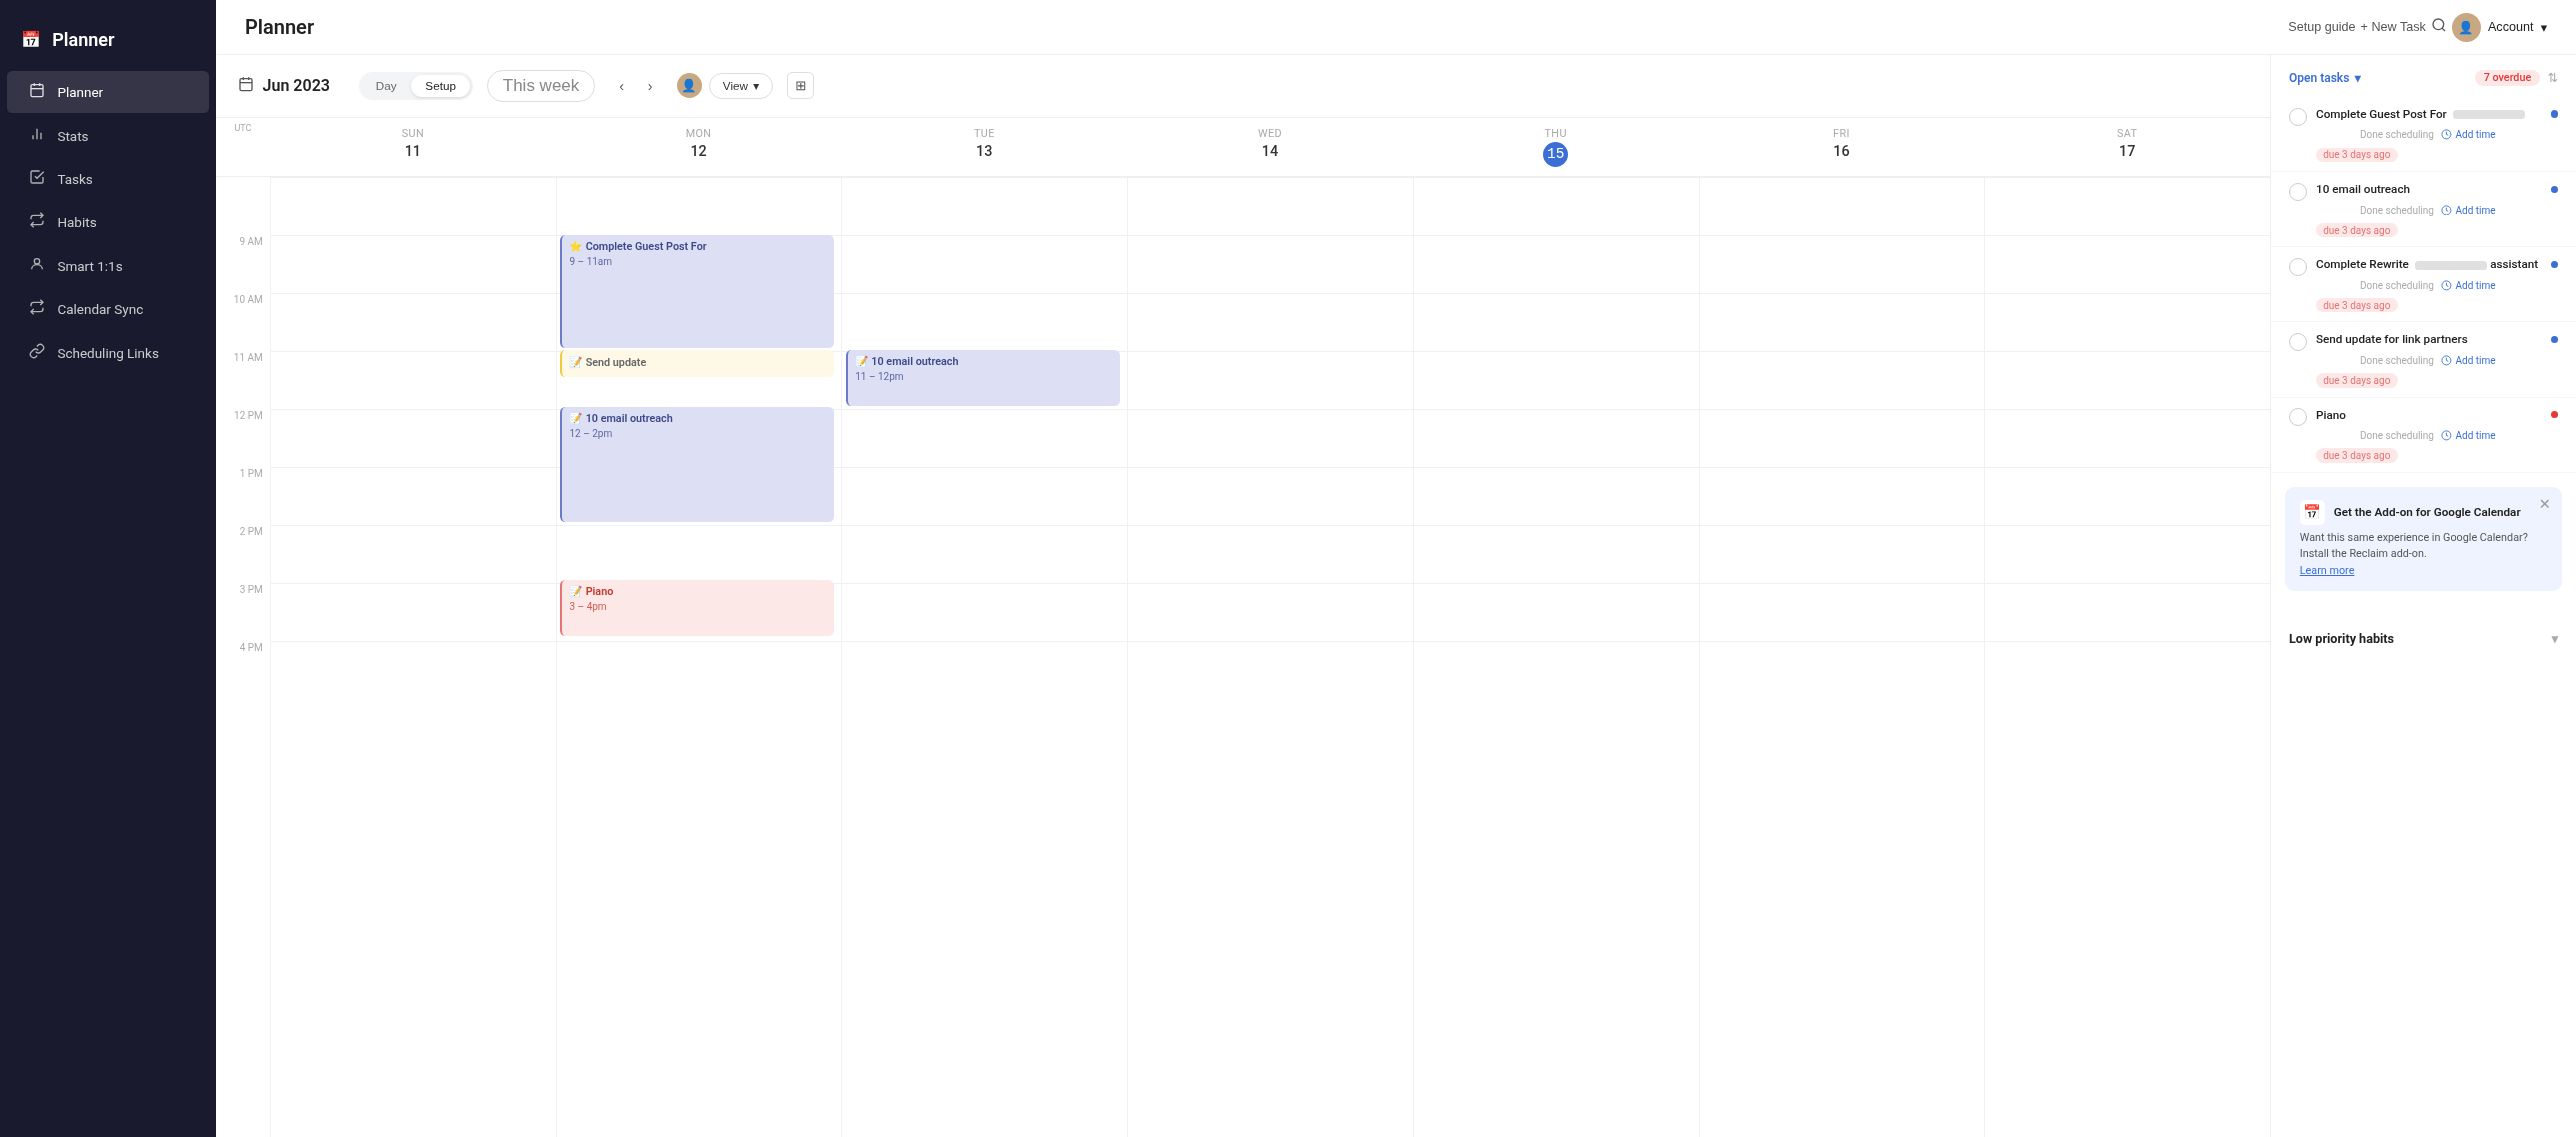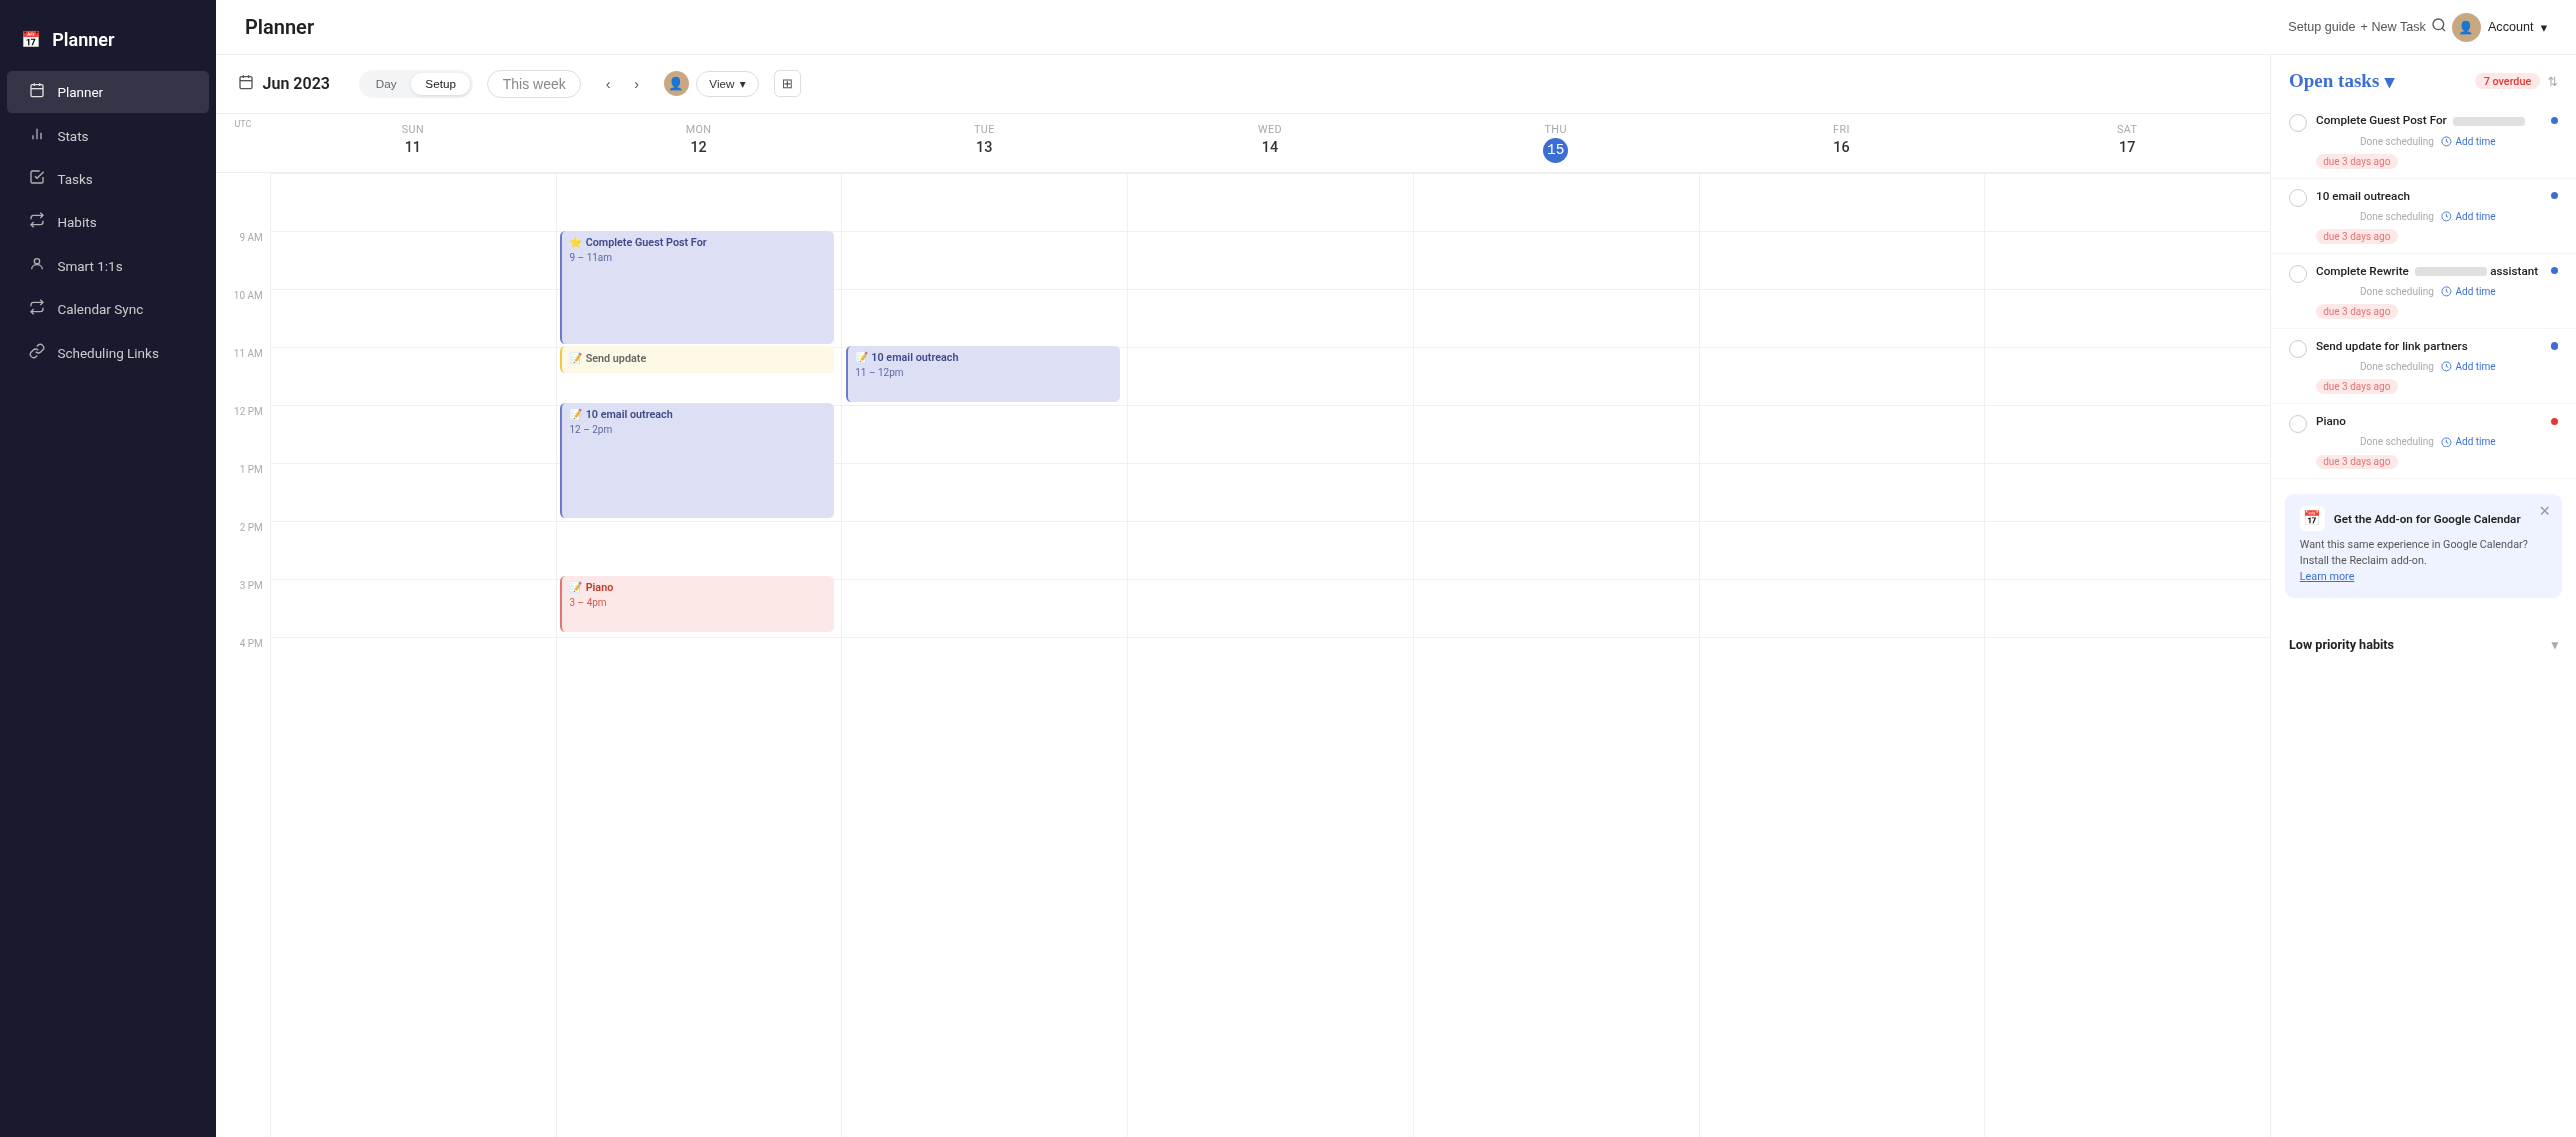--- a/index.html
+++ b/index.html
@@ -173,21 +173,21 @@
     .toggle-btn.active {
       background: #fff;
       color: #222;
       font-weight: 500;
       box-shadow: 0 0.9px 3.6px rgba(0,0,0,0.12);
     }
     .this-week-btn {
       padding: 5.4px 14.4px;
       border-radius: 18px;
       border: 0.9px solid #ddd;
-      font-size: 14px;
+      font-size: 17px;
       background: #fff;
       color: #888;
       cursor: pointer;
     }
     .nav-arrows {
       display: flex;
       gap: 3.6px;
       align-items: center;
     }
     .nav-arrow-btn {
@@ -360,28 +360,27 @@
       padding: 14.4px 0;
       flex-shrink: 0;
     }
     .open-tasks-header {
       display: flex;
       align-items: center;
       justify-content: space-between;
       padding: 0 18px 10.8px;
     }
     .open-tasks-label {
-      font-size: 19px;
+      font-size: 12px;
       font-weight: 600;
       color: #3b6fd4;
       cursor: pointer;
       display: flex;
       align-items: flex-start;
       gap: 5.4px;
-      font-family: Liberation Serif, serif;
     }
     .overdue-badge {
       background: #fde8e8;
       color: #e53935;
       font-size: 10.8px;
       padding: 1.8px 9px;
       border-radius: 10.8px;
       font-weight: 500;
     }
     .sort-icon {

